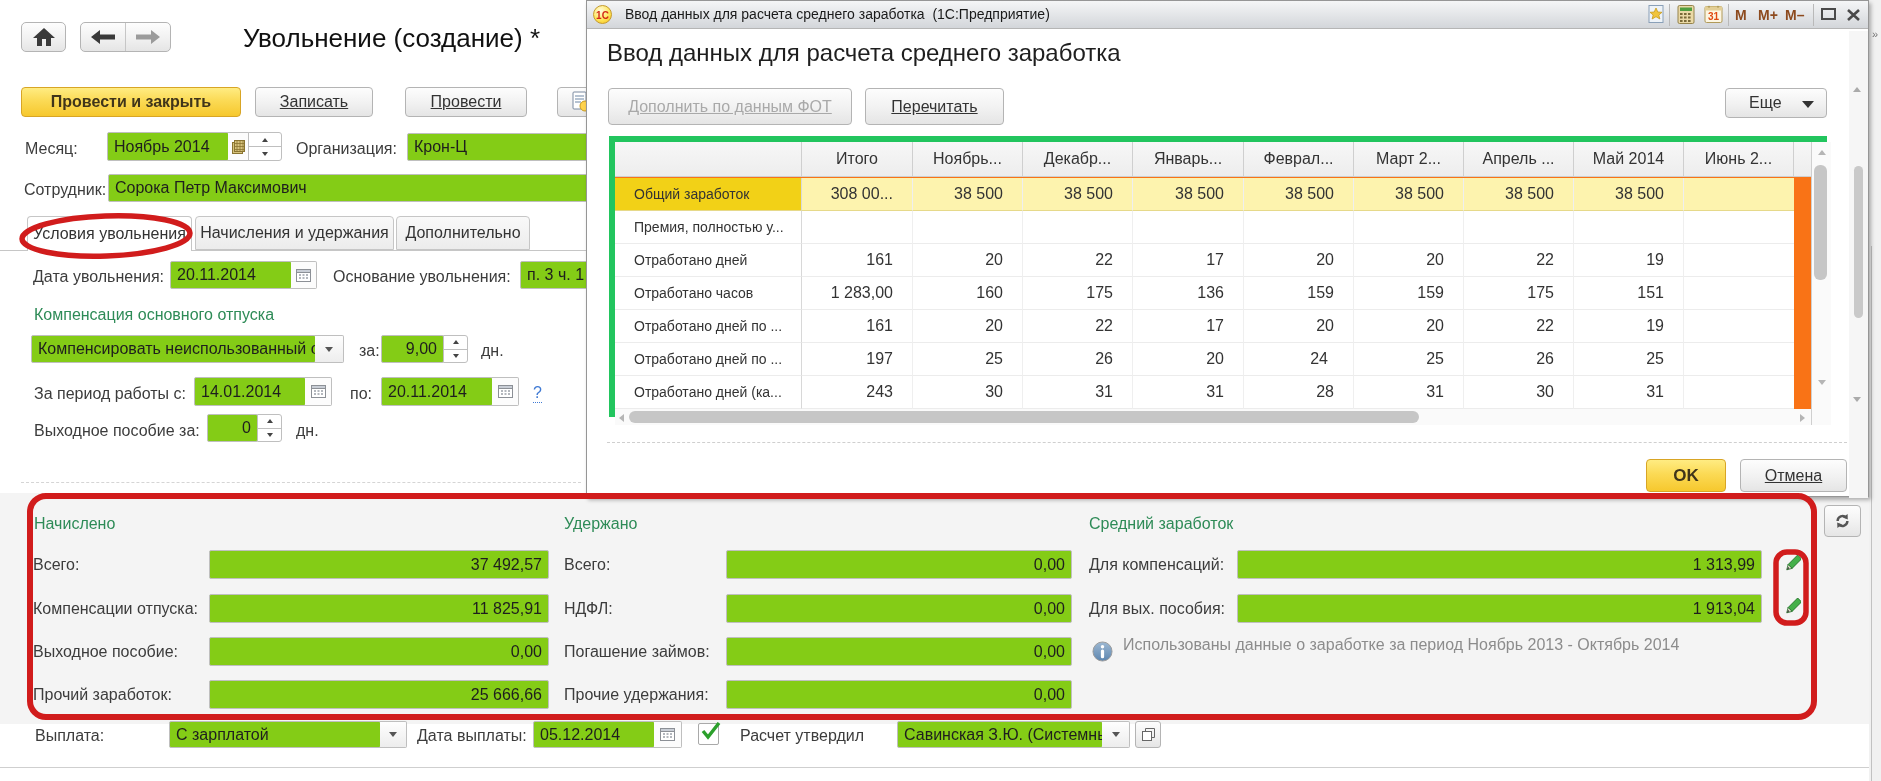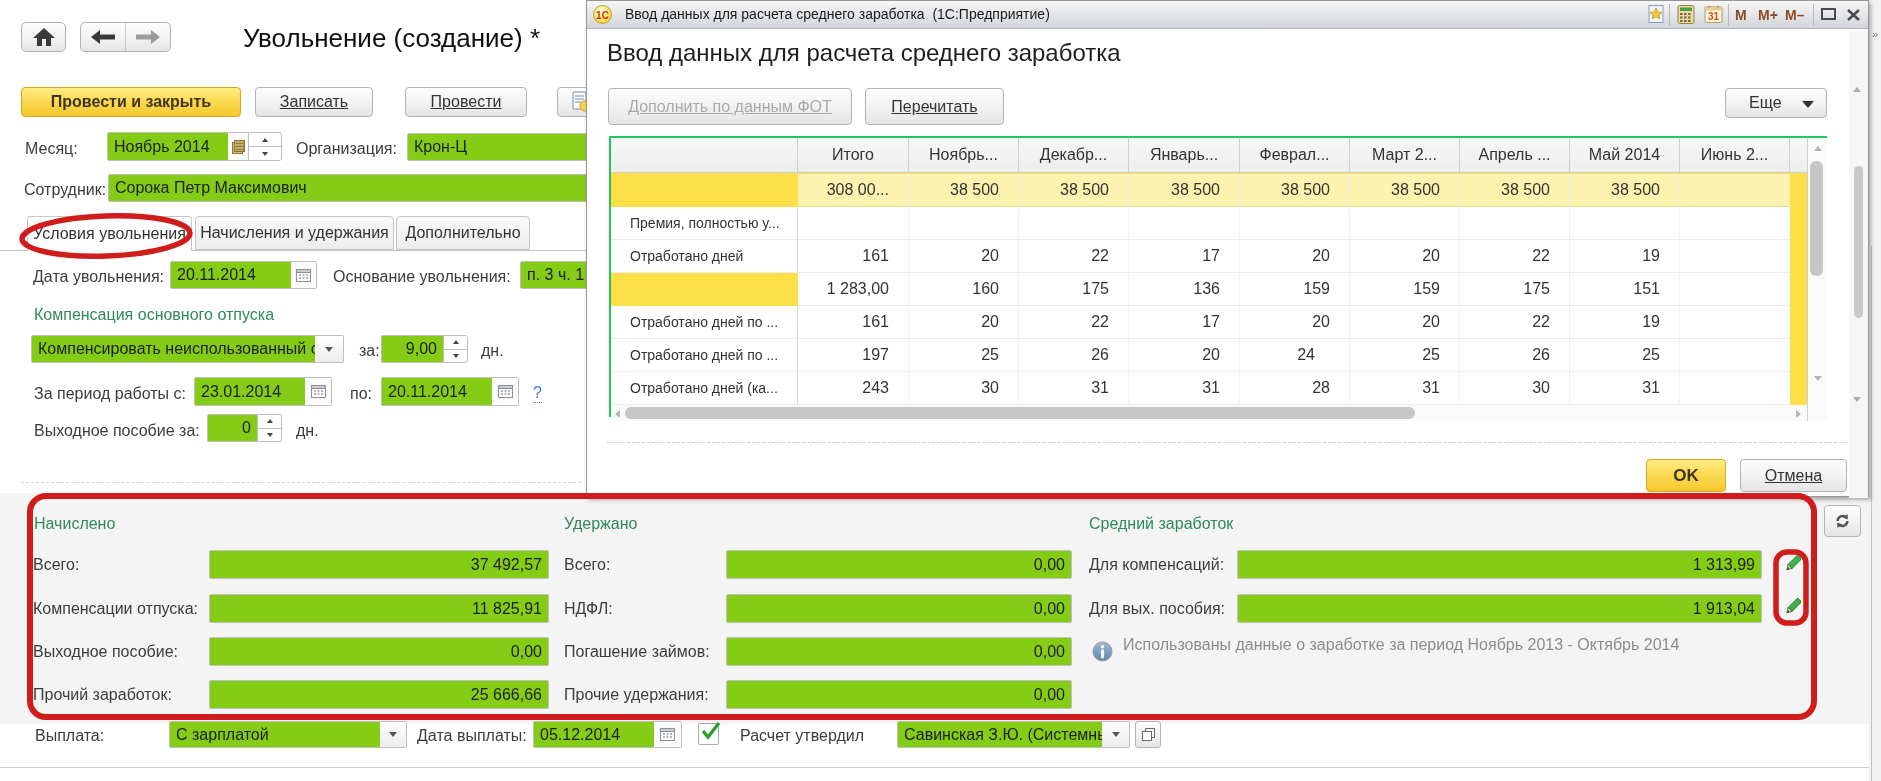--- a/index.html
+++ b/index.html
@@ -116,21 +116,21 @@
     <div>
       <i class="u"></i>
     </div>
     <div>
       <i class="d"></i>
     </div>
   </div>
 <div class="lbl" style="left:481px;top:342px">дн.</div>
 
 <div class="lbl" style="left:34px;top:385px">За период работы с:</div>
-<div class="inp" style="left:194px;top:377px;width:112px;height:29px">23.01.2014</div>
+<div class="inp" style="left:194px;top:377px;width:112px;height:29px">14.01.2014</div>
 <div class="calbtn" style="left:305px;top:377px;width:27px;height:29px">
  <svg width="15" height="13" viewBox="0 0 15 13">
       <rect x="0.5" y="0.5" width="14" height="12" fill="#fff" stroke="#8c9096"></rect>
       <rect x="0.5" y="0.5" width="14" height="3" fill="#c9ced6" stroke="#8c9096"></rect>
       <path d="M3 6h2M6.5 6h2M10 6h2M3 9h2M6.5 9h2M10 9h2" stroke="#9aa0a8" stroke-width="1.3"></path>
     </svg>
 </div>
 <div class="lbl" style="left:350px;top:385px">по:</div>
 <div class="inp" style="left:381px;top:377px;width:112px;height:29px">20.11.2014</div>
 <div class="calbtn" style="left:492px;top:377px;width:27px;height:29px">
@@ -317,32 +317,33 @@
 
  <div class="abs" style="left:20px;top:38px;font-size:24px;color:#1e1e1e">Ввод данных для расчета среднего заработка</div>
 
  <div class="btn" style="left:21px;top:87px;width:244px;height:37px;color:#a9a9a9">Дополнить по данным ФОТ</div>
  <div class="btn" style="left:278px;top:87px;width:139px;height:37px">Перечитать</div>
  <div class="btn" style="left:1138px;top:87px;width:102px;height:30px">
       <span style="position:absolute;left:23px;top:5px">Еще</span>
       <div style="position:absolute;right:12px;top:12px;width:0;height:0;border-left:6.5px solid transparent;border-right:6.5px solid transparent;border-top:7.5px solid #333"></div>
     </div>
 
- <div class="abs" id="tbl" style="left:22px;top:135px;width:1218px;height:281px;border:2px solid #22c55e;background:#fde047">
+ <div class="abs" id="tbl" style="left:22px;top:135px;width:1218px;height:281px;border:6px solid #22c55e;background:#f97316">
       <div style="position:absolute;left:0px;top:0;width:187px;height:35px;background:linear-gradient(#f7f7f7,#ededed);border-right:1px solid #cfcfcf;border-bottom:1px solid #cfcfcf;display:flex;align-items:center;justify-content:center;font-size:16px;color:#333"></div>
       <div style="position:absolute;left:187px;top:0;width:111px;height:35px;background:linear-gradient(#f7f7f7,#ededed);border-right:1px solid #cfcfcf;border-bottom:1px solid #cfcfcf;display:flex;align-items:center;justify-content:center;font-size:16px;color:#333">Итого</div>
       <div style="position:absolute;left:298px;top:0;width:110px;height:35px;background:linear-gradient(#f7f7f7,#ededed);border-right:1px solid #cfcfcf;border-bottom:1px solid #cfcfcf;display:flex;align-items:center;justify-content:center;font-size:16px;color:#333">Ноябрь...</div>
       <div style="position:absolute;left:408px;top:0;width:110px;height:35px;background:linear-gradient(#f7f7f7,#ededed);border-right:1px solid #cfcfcf;border-bottom:1px solid #cfcfcf;display:flex;align-items:center;justify-content:center;font-size:16px;color:#333">Декабр...</div>
       <div style="position:absolute;left:518px;top:0;width:111px;height:35px;background:linear-gradient(#f7f7f7,#ededed);border-right:1px solid #cfcfcf;border-bottom:1px solid #cfcfcf;display:flex;align-items:center;justify-content:center;font-size:16px;color:#333">Январь...</div>
       <div style="position:absolute;left:629px;top:0;width:110px;height:35px;background:linear-gradient(#f7f7f7,#ededed);border-right:1px solid #cfcfcf;border-bottom:1px solid #cfcfcf;display:flex;align-items:center;justify-content:center;font-size:16px;color:#333">Феврал...</div>
       <div style="position:absolute;left:739px;top:0;width:110px;height:35px;background:linear-gradient(#f7f7f7,#ededed);border-right:1px solid #cfcfcf;border-bottom:1px solid #cfcfcf;display:flex;align-items:center;justify-content:center;font-size:16px;color:#333">Март 2...</div>
       <div style="position:absolute;left:849px;top:0;width:110px;height:35px;background:linear-gradient(#f7f7f7,#ededed);border-right:1px solid #cfcfcf;border-bottom:1px solid #cfcfcf;display:flex;align-items:center;justify-content:center;font-size:16px;color:#333">Апрель ...</div>
       <div style="position:absolute;left:959px;top:0;width:110px;height:35px;background:linear-gradient(#f7f7f7,#ededed);border-right:1px solid #cfcfcf;border-bottom:1px solid #cfcfcf;display:flex;align-items:center;justify-content:center;font-size:16px;color:#333">Май 2014</div>
       <div style="position:absolute;left:1069px;top:0;width:110px;height:35px;background:linear-gradient(#f7f7f7,#ededed);border-right:1px solid #cfcfcf;border-bottom:1px solid #cfcfcf;display:flex;align-items:center;justify-content:center;font-size:16px;color:#333">Июнь 2...</div>
       <div style="position:absolute;left:1179px;top:0;width:17px;height:35px;background:linear-gradient(#f7f7f7,#ededed);border-bottom:1px solid #cfcfcf"></div>
+      <div style="position:absolute;left:0px;top:36px;width:187px;height:33px;background:#f2d117;border-right:1px solid #d8d8d8;border-bottom:1px solid #e6d98a;display:flex;align-items:center;justify-content:flex-start;padding-left:19px;font-size:14px;color:#333">Общий заработок</div>
       <div style="position:absolute;left:187px;top:36px;width:111px;height:33px;background:#fdf3ae;border-right:1px solid #efefef;border-bottom:1px solid #e6d98a;display:flex;align-items:center;justify-content:flex-end;padding-right:19px;font-size:16px;color:#333">308 00...</div>
       <div style="position:absolute;left:298px;top:36px;width:110px;height:33px;background:#fdf3ae;border-right:1px solid #efefef;border-bottom:1px solid #e6d98a;display:flex;align-items:center;justify-content:flex-end;padding-right:19px;font-size:16px;color:#333">38 500</div>
       <div style="position:absolute;left:408px;top:36px;width:110px;height:33px;background:#fdf3ae;border-right:1px solid #efefef;border-bottom:1px solid #e6d98a;display:flex;align-items:center;justify-content:flex-end;padding-right:19px;font-size:16px;color:#333">38 500</div>
       <div style="position:absolute;left:518px;top:36px;width:111px;height:33px;background:#fdf3ae;border-right:1px solid #efefef;border-bottom:1px solid #e6d98a;display:flex;align-items:center;justify-content:flex-end;padding-right:19px;font-size:16px;color:#333">38 500</div>
       <div style="position:absolute;left:629px;top:36px;width:110px;height:33px;background:#fdf3ae;border-right:1px solid #efefef;border-bottom:1px solid #e6d98a;display:flex;align-items:center;justify-content:flex-end;padding-right:19px;font-size:16px;color:#333">38 500</div>
       <div style="position:absolute;left:739px;top:36px;width:110px;height:33px;background:#fdf3ae;border-right:1px solid #efefef;border-bottom:1px solid #e6d98a;display:flex;align-items:center;justify-content:flex-end;padding-right:19px;font-size:16px;color:#333">38 500</div>
       <div style="position:absolute;left:849px;top:36px;width:110px;height:33px;background:#fdf3ae;border-right:1px solid #efefef;border-bottom:1px solid #e6d98a;display:flex;align-items:center;justify-content:flex-end;padding-right:19px;font-size:16px;color:#333">38 500</div>
       <div style="position:absolute;left:959px;top:36px;width:110px;height:33px;background:#fdf3ae;border-right:1px solid #efefef;border-bottom:1px solid #e6d98a;display:flex;align-items:center;justify-content:flex-end;padding-right:19px;font-size:16px;color:#333">38 500</div>
       <div style="position:absolute;left:1069px;top:36px;width:110px;height:33px;background:#fdf3ae;border-bottom:1px solid #e6d98a;display:flex;align-items:center;justify-content:flex-end;padding-right:19px;font-size:16px;color:#333"></div>
       <div style="position:absolute;left:0px;top:69px;width:187px;height:33px;background:#fff;border-right:1px solid #d8d8d8;border-bottom:1px solid #ececec;display:flex;align-items:center;justify-content:flex-start;padding-left:19px;font-size:14px;color:#333">Премия, полностью у...</div>
@@ -358,20 +359,21 @@
       <div style="position:absolute;left:0px;top:102px;width:187px;height:33px;background:#fff;border-right:1px solid #d8d8d8;border-bottom:1px solid #ececec;display:flex;align-items:center;justify-content:flex-start;padding-left:19px;font-size:14px;color:#333">Отработано дней</div>
       <div style="position:absolute;left:187px;top:102px;width:111px;height:33px;background:#fff;border-right:1px solid #efefef;border-bottom:1px solid #ececec;display:flex;align-items:center;justify-content:flex-end;padding-right:19px;font-size:16px;color:#333">161</div>
       <div style="position:absolute;left:298px;top:102px;width:110px;height:33px;background:#fff;border-right:1px solid #efefef;border-bottom:1px solid #ececec;display:flex;align-items:center;justify-content:flex-end;padding-right:19px;font-size:16px;color:#333">20</div>
       <div style="position:absolute;left:408px;top:102px;width:110px;height:33px;background:#fff;border-right:1px solid #efefef;border-bottom:1px solid #ececec;display:flex;align-items:center;justify-content:flex-end;padding-right:19px;font-size:16px;color:#333">22</div>
       <div style="position:absolute;left:518px;top:102px;width:111px;height:33px;background:#fff;border-right:1px solid #efefef;border-bottom:1px solid #ececec;display:flex;align-items:center;justify-content:flex-end;padding-right:19px;font-size:16px;color:#333">17</div>
       <div style="position:absolute;left:629px;top:102px;width:110px;height:33px;background:#fff;border-right:1px solid #efefef;border-bottom:1px solid #ececec;display:flex;align-items:center;justify-content:flex-end;padding-right:19px;font-size:16px;color:#333">20</div>
       <div style="position:absolute;left:739px;top:102px;width:110px;height:33px;background:#fff;border-right:1px solid #efefef;border-bottom:1px solid #ececec;display:flex;align-items:center;justify-content:flex-end;padding-right:19px;font-size:16px;color:#333">20</div>
       <div style="position:absolute;left:849px;top:102px;width:110px;height:33px;background:#fff;border-right:1px solid #efefef;border-bottom:1px solid #ececec;display:flex;align-items:center;justify-content:flex-end;padding-right:19px;font-size:16px;color:#333">22</div>
       <div style="position:absolute;left:959px;top:102px;width:110px;height:33px;background:#fff;border-right:1px solid #efefef;border-bottom:1px solid #ececec;display:flex;align-items:center;justify-content:flex-end;padding-right:19px;font-size:16px;color:#333">19</div>
       <div style="position:absolute;left:1069px;top:102px;width:110px;height:33px;background:#fff;border-bottom:1px solid #ececec;display:flex;align-items:center;justify-content:flex-end;padding-right:19px;font-size:16px;color:#333"></div>
+      <div style="position:absolute;left:0px;top:135px;width:187px;height:33px;background:#fff;border-right:1px solid #d8d8d8;border-bottom:1px solid #ececec;display:flex;align-items:center;justify-content:flex-start;padding-left:19px;font-size:14px;color:#333">Отработано часов</div>
       <div style="position:absolute;left:187px;top:135px;width:111px;height:33px;background:#fff;border-right:1px solid #efefef;border-bottom:1px solid #ececec;display:flex;align-items:center;justify-content:flex-end;padding-right:19px;font-size:16px;color:#333">1 283,00</div>
       <div style="position:absolute;left:298px;top:135px;width:110px;height:33px;background:#fff;border-right:1px solid #efefef;border-bottom:1px solid #ececec;display:flex;align-items:center;justify-content:flex-end;padding-right:19px;font-size:16px;color:#333">160</div>
       <div style="position:absolute;left:408px;top:135px;width:110px;height:33px;background:#fff;border-right:1px solid #efefef;border-bottom:1px solid #ececec;display:flex;align-items:center;justify-content:flex-end;padding-right:19px;font-size:16px;color:#333">175</div>
       <div style="position:absolute;left:518px;top:135px;width:111px;height:33px;background:#fff;border-right:1px solid #efefef;border-bottom:1px solid #ececec;display:flex;align-items:center;justify-content:flex-end;padding-right:19px;font-size:16px;color:#333">136</div>
       <div style="position:absolute;left:629px;top:135px;width:110px;height:33px;background:#fff;border-right:1px solid #efefef;border-bottom:1px solid #ececec;display:flex;align-items:center;justify-content:flex-end;padding-right:19px;font-size:16px;color:#333">159</div>
       <div style="position:absolute;left:739px;top:135px;width:110px;height:33px;background:#fff;border-right:1px solid #efefef;border-bottom:1px solid #ececec;display:flex;align-items:center;justify-content:flex-end;padding-right:19px;font-size:16px;color:#333">159</div>
       <div style="position:absolute;left:849px;top:135px;width:110px;height:33px;background:#fff;border-right:1px solid #efefef;border-bottom:1px solid #ececec;display:flex;align-items:center;justify-content:flex-end;padding-right:19px;font-size:16px;color:#333">175</div>
       <div style="position:absolute;left:959px;top:135px;width:110px;height:33px;background:#fff;border-right:1px solid #efefef;border-bottom:1px solid #ececec;display:flex;align-items:center;justify-content:flex-end;padding-right:19px;font-size:16px;color:#333">151</div>
       <div style="position:absolute;left:1069px;top:135px;width:110px;height:33px;background:#fff;border-bottom:1px solid #ececec;display:flex;align-items:center;justify-content:flex-end;padding-right:19px;font-size:16px;color:#333"></div>
       <div style="position:absolute;left:0px;top:168px;width:187px;height:33px;background:#fff;border-right:1px solid #d8d8d8;border-bottom:1px solid #ececec;display:flex;align-items:center;justify-content:flex-start;padding-left:19px;font-size:14px;color:#333">Отработано дней по ...</div>
@@ -382,21 +384,21 @@
       <div style="position:absolute;left:629px;top:168px;width:110px;height:33px;background:#fff;border-right:1px solid #efefef;border-bottom:1px solid #ececec;display:flex;align-items:center;justify-content:flex-end;padding-right:19px;font-size:16px;color:#333">20</div>
       <div style="position:absolute;left:739px;top:168px;width:110px;height:33px;background:#fff;border-right:1px solid #efefef;border-bottom:1px solid #ececec;display:flex;align-items:center;justify-content:flex-end;padding-right:19px;font-size:16px;color:#333">20</div>
       <div style="position:absolute;left:849px;top:168px;width:110px;height:33px;background:#fff;border-right:1px solid #efefef;border-bottom:1px solid #ececec;display:flex;align-items:center;justify-content:flex-end;padding-right:19px;font-size:16px;color:#333">22</div>
       <div style="position:absolute;left:959px;top:168px;width:110px;height:33px;background:#fff;border-right:1px solid #efefef;border-bottom:1px solid #ececec;display:flex;align-items:center;justify-content:flex-end;padding-right:19px;font-size:16px;color:#333">19</div>
       <div style="position:absolute;left:1069px;top:168px;width:110px;height:33px;background:#fff;border-bottom:1px solid #ececec;display:flex;align-items:center;justify-content:flex-end;padding-right:19px;font-size:16px;color:#333"></div>
       <div style="position:absolute;left:0px;top:201px;width:187px;height:33px;background:#fff;border-right:1px solid #d8d8d8;border-bottom:1px solid #ececec;display:flex;align-items:center;justify-content:flex-start;padding-left:19px;font-size:14px;color:#333">Отработано дней по ...</div>
       <div style="position:absolute;left:187px;top:201px;width:111px;height:33px;background:#fff;border-right:1px solid #efefef;border-bottom:1px solid #ececec;display:flex;align-items:center;justify-content:flex-end;padding-right:19px;font-size:16px;color:#333">197</div>
       <div style="position:absolute;left:298px;top:201px;width:110px;height:33px;background:#fff;border-right:1px solid #efefef;border-bottom:1px solid #ececec;display:flex;align-items:center;justify-content:flex-end;padding-right:19px;font-size:16px;color:#333">25</div>
       <div style="position:absolute;left:408px;top:201px;width:110px;height:33px;background:#fff;border-right:1px solid #efefef;border-bottom:1px solid #ececec;display:flex;align-items:center;justify-content:flex-end;padding-right:19px;font-size:16px;color:#333">26</div>
       <div style="position:absolute;left:518px;top:201px;width:111px;height:33px;background:#fff;border-right:1px solid #efefef;border-bottom:1px solid #ececec;display:flex;align-items:center;justify-content:flex-end;padding-right:19px;font-size:16px;color:#333">20</div>
-      <div style="position:absolute;left:629px;top:201px;width:110px;height:33px;background:#fff;border-right:1px solid #efefef;border-bottom:1px solid #ececec;display:flex;align-items:center;justify-content:flex-end;padding-right:34px;font-size:16px;color:#333">24</div>
+      <div style="position:absolute;left:629px;top:201px;width:110px;height:33px;background:#fff;border-right:1px solid #efefef;border-bottom:1px solid #ececec;display:flex;align-items:center;justify-content:flex-end;padding-right:25px;font-size:16px;color:#333">24</div>
       <div style="position:absolute;left:739px;top:201px;width:110px;height:33px;background:#fff;border-right:1px solid #efefef;border-bottom:1px solid #ececec;display:flex;align-items:center;justify-content:flex-end;padding-right:19px;font-size:16px;color:#333">25</div>
       <div style="position:absolute;left:849px;top:201px;width:110px;height:33px;background:#fff;border-right:1px solid #efefef;border-bottom:1px solid #ececec;display:flex;align-items:center;justify-content:flex-end;padding-right:19px;font-size:16px;color:#333">26</div>
       <div style="position:absolute;left:959px;top:201px;width:110px;height:33px;background:#fff;border-right:1px solid #efefef;border-bottom:1px solid #ececec;display:flex;align-items:center;justify-content:flex-end;padding-right:19px;font-size:16px;color:#333">25</div>
       <div style="position:absolute;left:1069px;top:201px;width:110px;height:33px;background:#fff;border-bottom:1px solid #ececec;display:flex;align-items:center;justify-content:flex-end;padding-right:19px;font-size:16px;color:#333"></div>
       <div style="position:absolute;left:0px;top:234px;width:187px;height:33px;background:#fff;border-right:1px solid #d8d8d8;border-bottom:1px solid #ececec;display:flex;align-items:center;justify-content:flex-start;padding-left:19px;font-size:14px;color:#333">Отработано дней (ка...</div>
       <div style="position:absolute;left:187px;top:234px;width:111px;height:33px;background:#fff;border-right:1px solid #efefef;border-bottom:1px solid #ececec;display:flex;align-items:center;justify-content:flex-end;padding-right:19px;font-size:16px;color:#333">243</div>
       <div style="position:absolute;left:298px;top:234px;width:110px;height:33px;background:#fff;border-right:1px solid #efefef;border-bottom:1px solid #ececec;display:flex;align-items:center;justify-content:flex-end;padding-right:19px;font-size:16px;color:#333">30</div>
       <div style="position:absolute;left:408px;top:234px;width:110px;height:33px;background:#fff;border-right:1px solid #efefef;border-bottom:1px solid #ececec;display:flex;align-items:center;justify-content:flex-end;padding-right:19px;font-size:16px;color:#333">31</div>
       <div style="position:absolute;left:518px;top:234px;width:111px;height:33px;background:#fff;border-right:1px solid #efefef;border-bottom:1px solid #ececec;display:flex;align-items:center;justify-content:flex-end;padding-right:19px;font-size:16px;color:#333">31</div>
       <div style="position:absolute;left:629px;top:234px;width:110px;height:33px;background:#fff;border-right:1px solid #efefef;border-bottom:1px solid #ececec;display:flex;align-items:center;justify-content:flex-end;padding-right:19px;font-size:16px;color:#333">28</div>

